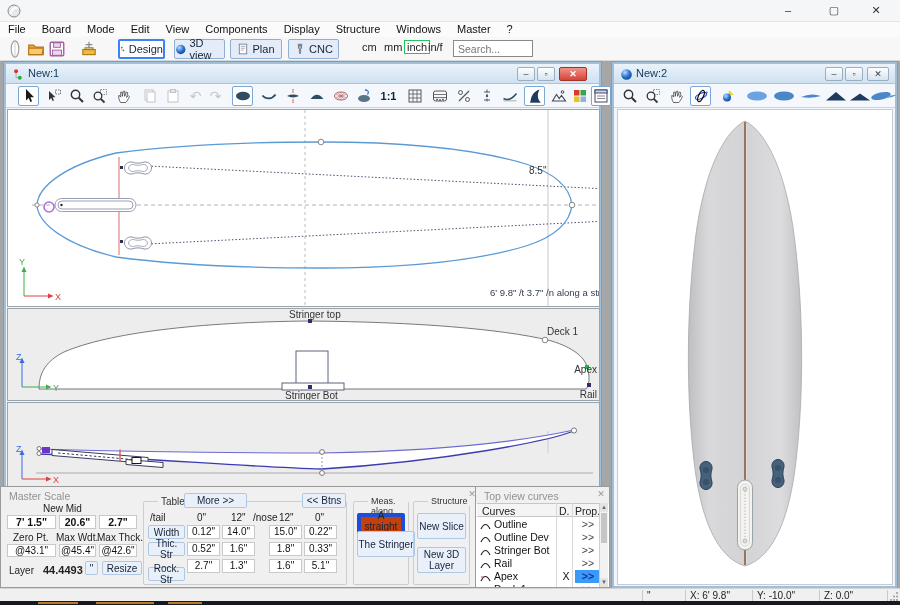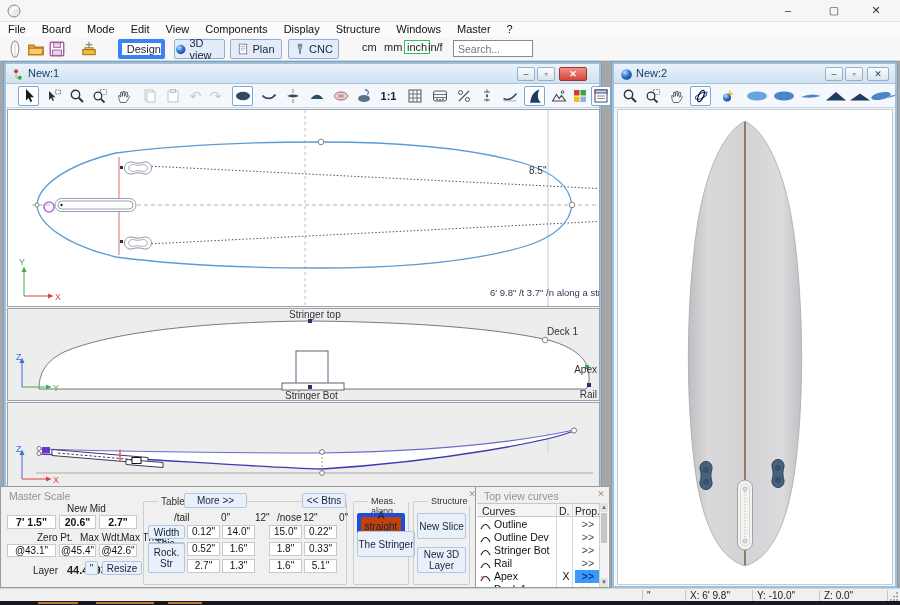--- a/index.html
+++ b/index.html
@@ -8,21 +8,21 @@
   .abs { position:absolute; }
 
   
   #titlebar { left:0; top:0; width:900px; height:22px; background:#f5f6f7; border-bottom:1px solid #e3e3e3; }
   #titlebar .ttext { position:absolute; left:26px; top:4px; font-size:11.5px; color:#1b1b1b; white-space:nowrap; }
   .wc { position:absolute; top:0; width:40px; height:21px; text-align:center; line-height:21px; font-size:11px; color:#333; }
   #menubar { left:0; top:22px; width:900px; height:15px; background:#fbfbfb; }
   #menubar span { display:inline-block; padding:1px 8px; font-size:11px; color:#111; }
   #toolbar { left:0; top:37px; width:900px; height:24px; background:#f7f7f7; border-bottom:1px solid #d8d8d8; }
   .tbtn { position:absolute; top:2px; height:20px; background:#e3ecf8; border:1px solid #8fb0d4; border-radius:2px; font-size:11px; color:#16243a; display:flex; align-items:center; justify-content:center; gap:3px; }
-  .tbtn.sel { background:#ffffff; border:4px solid #3b82f6; }
+  .tbtn.sel { background:#ffffff; border:2px solid #3b82f6; }
   .unit { position:absolute; top:4px; font-size:11px; color:#222; }
   .unit.sel { border:1px solid #22c55e; background:#fff; padding:0 2px; top:3px; }
   #searchbox { position:absolute; left:453px; top:3px; width:80px; height:17px; border:1px solid #8a8a8a; font-size:10.5px; padding:0 4px; color:#333; font-family:"Liberation Sans",sans-serif; }
   .mi { position:absolute; top:3px; width:18px; height:18px; }
 
   
   #mdi { left:0; top:61px; width:900px; height:527px; background:#a6a6a6; }
 
   
   .cwin { position:absolute; background:#f2f6fa; border:2px solid #9ec0da; box-shadow:0 0 0 1px #7ba0bf; }
@@ -41,21 +41,21 @@
   
   .panel { position:absolute; background:#f0f0f0; border:1px solid #9a9a9a; }
   .ptitle { position:absolute; left:8px; top:3px; font-size:10.5px; color:#919191; }
   .pclose { position:absolute; top:2px; font-size:9px; color:#999; width:12px; text-align:center; }
   .grp { position:absolute; border:1px solid #cdcdcd; border-radius:2px; }
   .grp .leg { position:absolute; top:-6px; left:6px; background:#f0f0f0; padding:0 3px; font-size:10px; color:#333;margin-left:8px; }
   .pbtn { position:absolute; background:#e9f0fa; border:1px solid #aec8e4; border-radius:2px; font-size:10px; color:#15233a; display:flex; align-items:center; justify-content:center; text-align:center; line-height:11px; }
   .pbtn.sel { background:#c2410c; border:4px solid #1d4ed8; }
   .vbox { position:absolute; background:#fff; border:1px solid #c9c9c9; text-align:center; font-size:10px; color:#111; }
   .vbox.bold { font-weight:bold; font-size:10.5px; }
-  .plabel { position:absolute; font-size:10px; color:#222; white-space:nowrap;margin-left:24px; }
+  .plabel { position:absolute; font-size:10px; color:#222; white-space:nowrap; }
 
   
   #curvehead { position:absolute; left:1px; top:16px; width:124px; height:14px; background:#f4f4f4; border-top:1px solid #c6c6c6; border-bottom:1px solid #c6c6c6; font-size:10.5px; color:#222; }
   .crow { position:absolute; left:1px; width:124px; height:13px; font-size:10.5px; color:#111; }
   .crow .prop { position:absolute; left:100px; top:0; width:22px; text-align:center; color:#444; }
   .crow .dcol { position:absolute; left:82px; top:0; width:14px; text-align:center; }
   .colsep { position:absolute; top:16px; width:1px; height:86px; background:#d8d8d8; }
   .vsb { position:absolute; right:1px; top:16px; width:9px; height:84px; background:#f2f2f2; border-left:1px solid #cfcfcf; }
   .vsb .ar { position:absolute; left:0; width:8px; height:9px; background:#e4e4e4; font-size:6px; color:#666; text-align:center; line-height:9px; }
   .vsb .th { position:absolute; left:1px; top:10px; width:6px; height:30px; background:#c6c6c6; }
@@ -568,21 +568,21 @@
     <div class="vbox" style="left:221px;top:38px;width:33px;height:14px">14.0"</div>
     <div class="vbox" style="left:268px;top:38px;width:33px;height:14px">15.0"</div>
     <div class="vbox" style="left:303px;top:38px;width:33px;height:14px">0.22"</div>
 
     <div class="pbtn" style="left:147px;top:55px;width:37px;height:14px">Thic. Str</div>
     <div class="vbox" style="left:186px;top:55px;width:33px;height:14px">0.52"</div>
     <div class="vbox" style="left:221px;top:55px;width:33px;height:14px">1.6"</div>
     <div class="vbox" style="left:268px;top:55px;width:33px;height:14px">1.8"</div>
     <div class="vbox" style="left:303px;top:55px;width:33px;height:14px">0.33"</div>
 
-    <div class="pbtn" style="left:147px;top:56px;width:37px;height:30px">Rock. Str</div>
+    <div class="pbtn" style="left:147px;top:80px;width:37px;height:14px">Rock. Str</div>
     <div class="vbox" style="left:186px;top:72px;width:33px;height:14px">2.7"</div>
     <div class="vbox" style="left:221px;top:72px;width:33px;height:14px">1.3"</div>
     <div class="vbox" style="left:268px;top:72px;width:33px;height:14px">1.6"</div>
     <div class="vbox" style="left:303px;top:72px;width:33px;height:14px">5.1"</div>
 
     <div class="grp" style="left:352px;top:14px;width:56px;height:84px">
       <span class="leg" style="font-size:9px">Meas. along</span>
     </div>
     <div class="pbtn sel" style="left:356px;top:26px;width:48px;height:26px">A straight line</div>
     <div class="pbtn" style="left:356px;top:44px;width:58px;height:26px">The Stringer</div>

